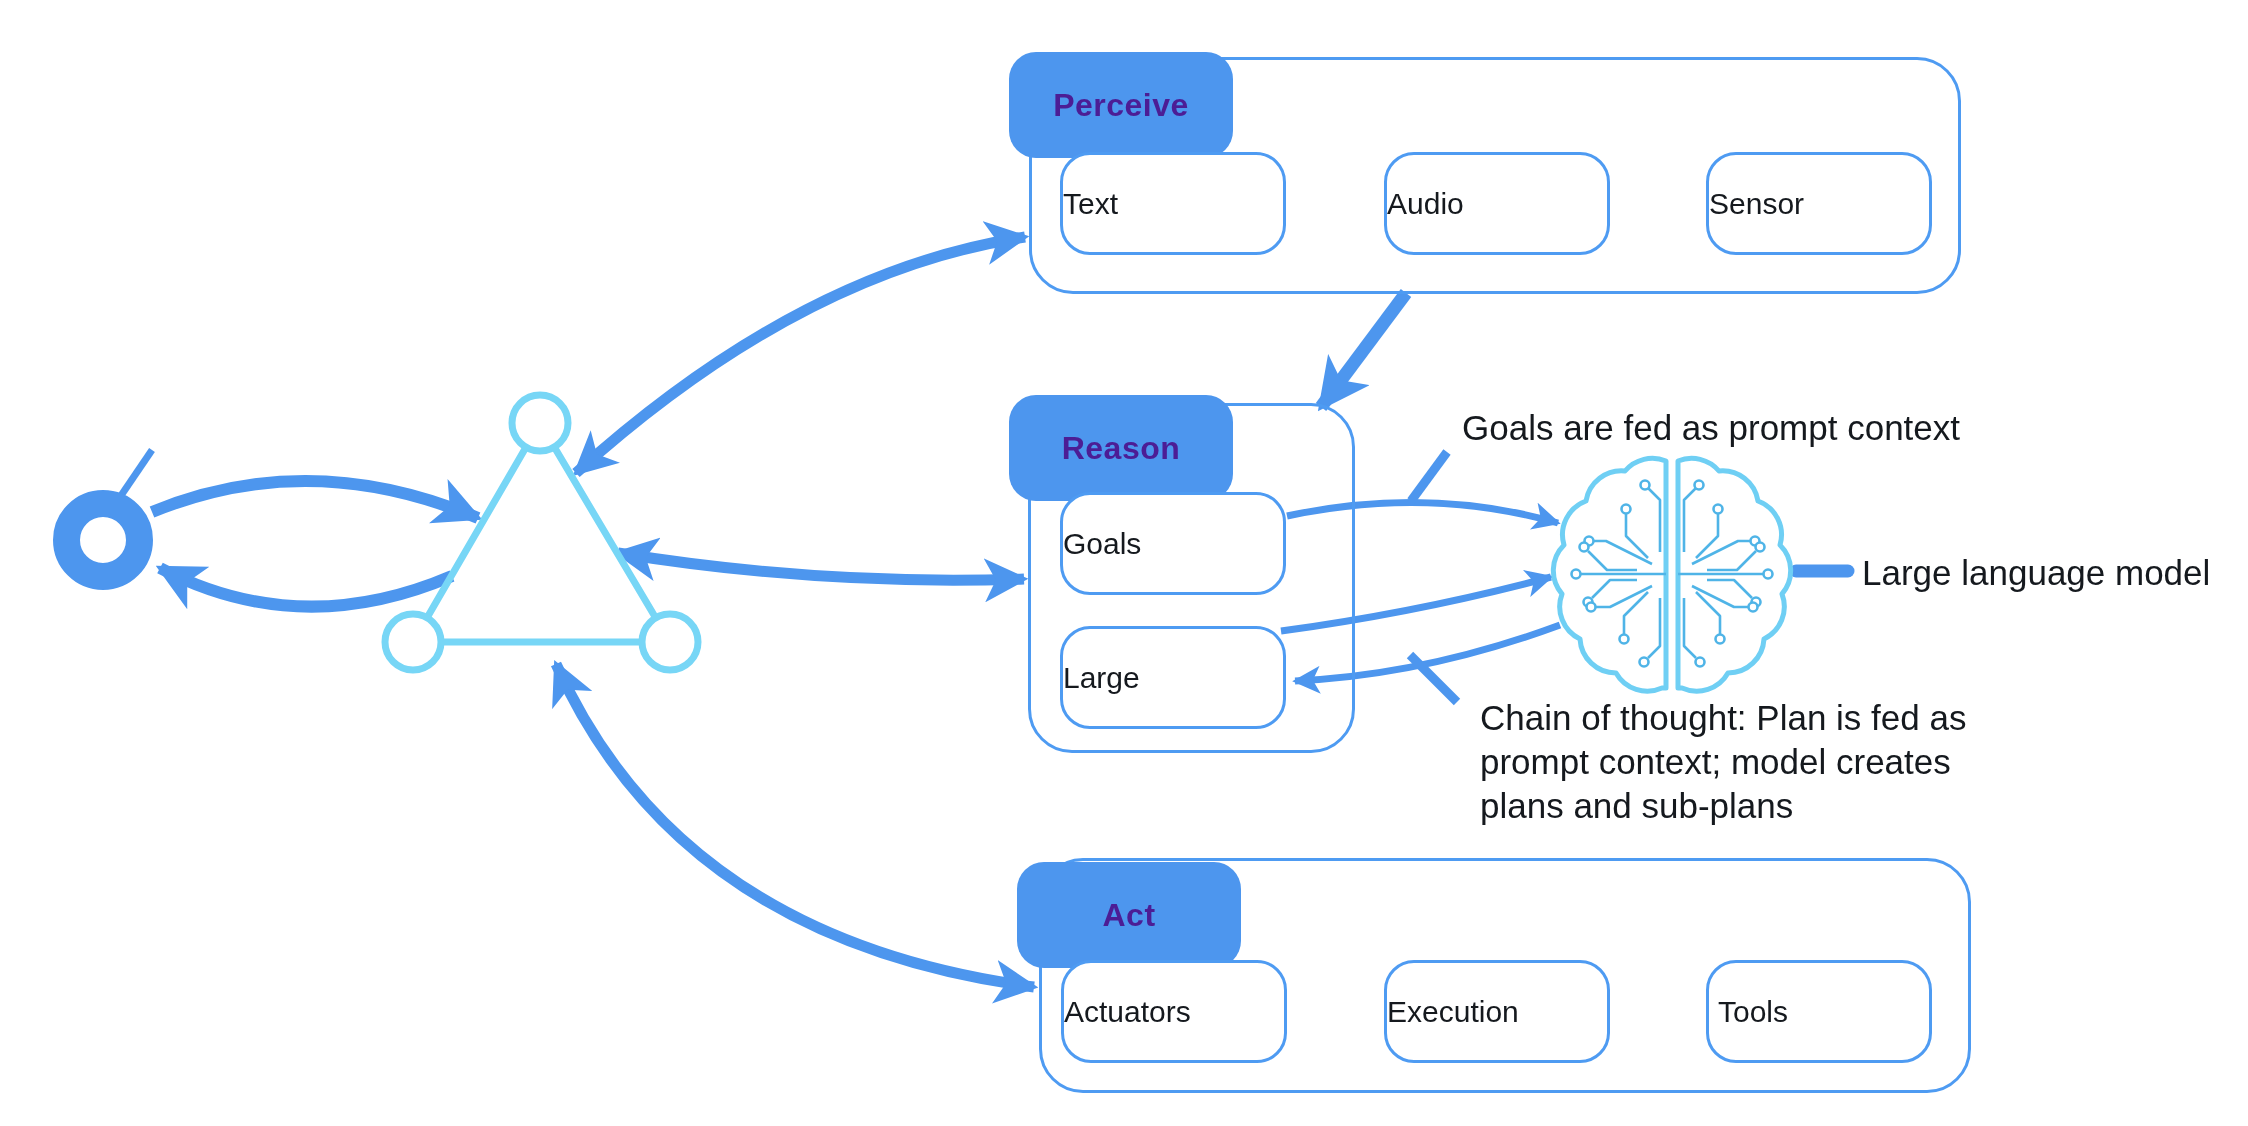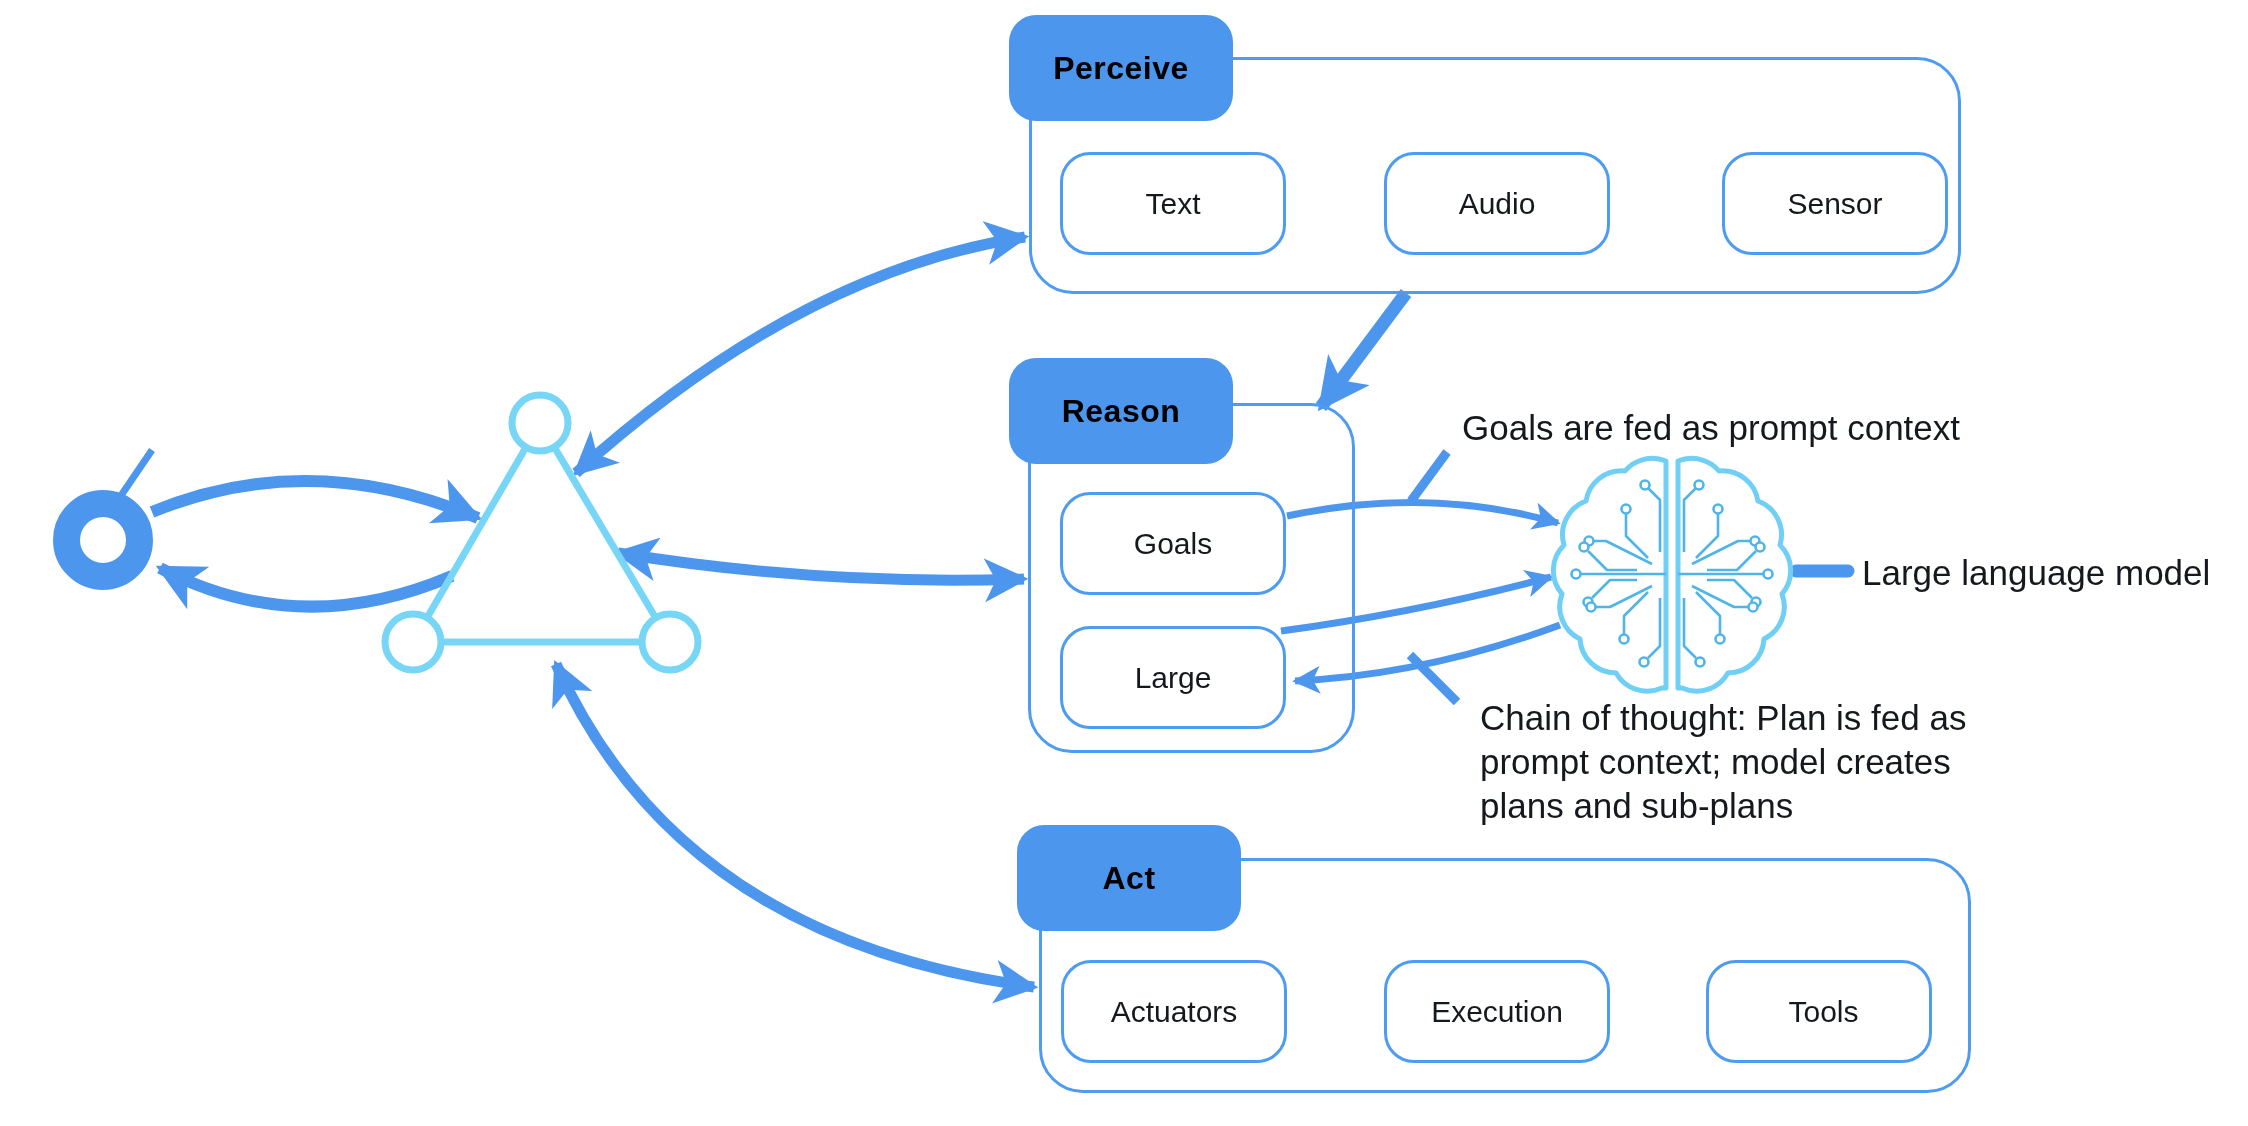--- a/index.html
+++ b/index.html
@@ -5,25 +5,25 @@
   :root{
     --accent:#4D96EE; --border:#4E9BF2; --cyan:#77D6F6;
     --brainline:#6FCFF4; --circuit:#4FB4E7; --ink:#15191E;
   }
   html,body{margin:0;padding:0;background:#fff;}
   body{width:2248px;height:1126px;overflow:hidden;
        font-family:"Liberation Sans", sans-serif;}
   .stage{position:relative;width:2248px;height:1126px;background:#fff;}
   .layer{position:absolute;left:0;top:0;width:2248px;height:1126px;}
   .outer{position:absolute;border:3px solid var(--border,#4E9BF2);border-radius:44px;background:transparent;box-sizing:border-box;}
-  .tag{position:absolute;background:var(--accent,#4D96EE);border-radius:27px;color:#000000;
+  .tag{position:absolute;background:var(--accent,#4D96EE);border-radius:27px;color:#4c1d95;
        display:flex;align-items:center;justify-content:center;
-       font-size:32px;font-weight:600;letter-spacing:.5px;}
+       font-size:32px;font-weight:600;letter-spacing:.5px;margin-top:37px;}
   .item{position:absolute;border:3px solid var(--border,#4E9BF2);border-radius:30px;background:#fff;
-        display:flex;align-items:center;justify-content:center;box-sizing:border-box;
+        display:flex;align-items:center;justify-content:flex-start;box-sizing:border-box;
         font-size:30px;color:var(--ink,#15191E);}
   .note{position:absolute;font-size:35px;color:var(--ink,#15191E);white-space:pre-line;line-height:44px;}
   svg .arrow{stroke:var(--accent,#4D96EE);fill:none;}
   svg .leader{stroke:var(--accent,#4D96EE);fill:none;}
   svg .tri{stroke:var(--cyan,#77D6F6);fill:none;}
   svg .tri-node{stroke:var(--cyan,#77D6F6);fill:#fff;}
   svg .hemi{stroke:var(--brainline,#6FCFF4);stroke-width:5;fill:#fff;stroke-linejoin:round;}
   svg .circuit{stroke:var(--circuit,#4FB4E7);stroke-width:2.6;fill:none;stroke-linejoin:round;}
   svg .cdot{stroke:var(--circuit,#4FB4E7);stroke-width:2.6;fill:#fff;}
 </style>
@@ -121,21 +121,21 @@
   <div class="outer" style="left:1029px;top:57px;width:932px;height:237px;"></div>
   <div class="tag" style="left:1009px;top:15px;width:224px;height:106px;">
     <span>Perceive</span>
   </div>
   <div class="item" style="left:1060px;top:152px;width:226px;height:103px;">
     <span>Text</span>
   </div>
   <div class="item" style="left:1384px;top:152px;width:226px;height:103px;">
     <span>Audio</span>
   </div>
-  <div class="item" style="left:1706px;top:152px;width:226px;height:103px;margin-left:16px;">
+  <div class="item" style="left:1706px;top:152px;width:226px;height:103px;">
     <span>Sensor</span>
   </div>
 
   <div class="outer" style="left:1028px;top:403px;width:327px;height:350px;"></div>
   <div class="tag" style="left:1009px;top:358px;width:224px;height:106px;">
     <span>Reason</span>
   </div>
   <div class="item" style="left:1060px;top:492px;width:226px;height:103px;">
     <span>Goals</span>
   </div>

